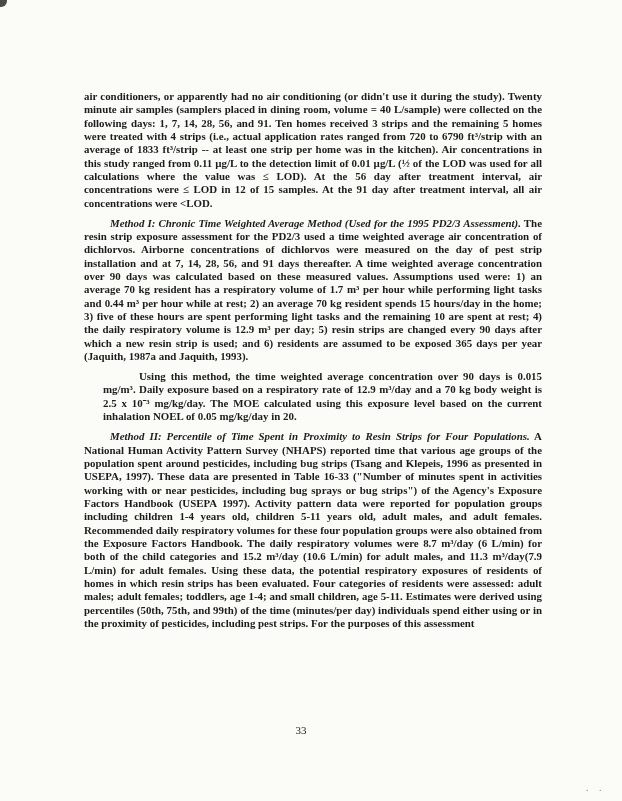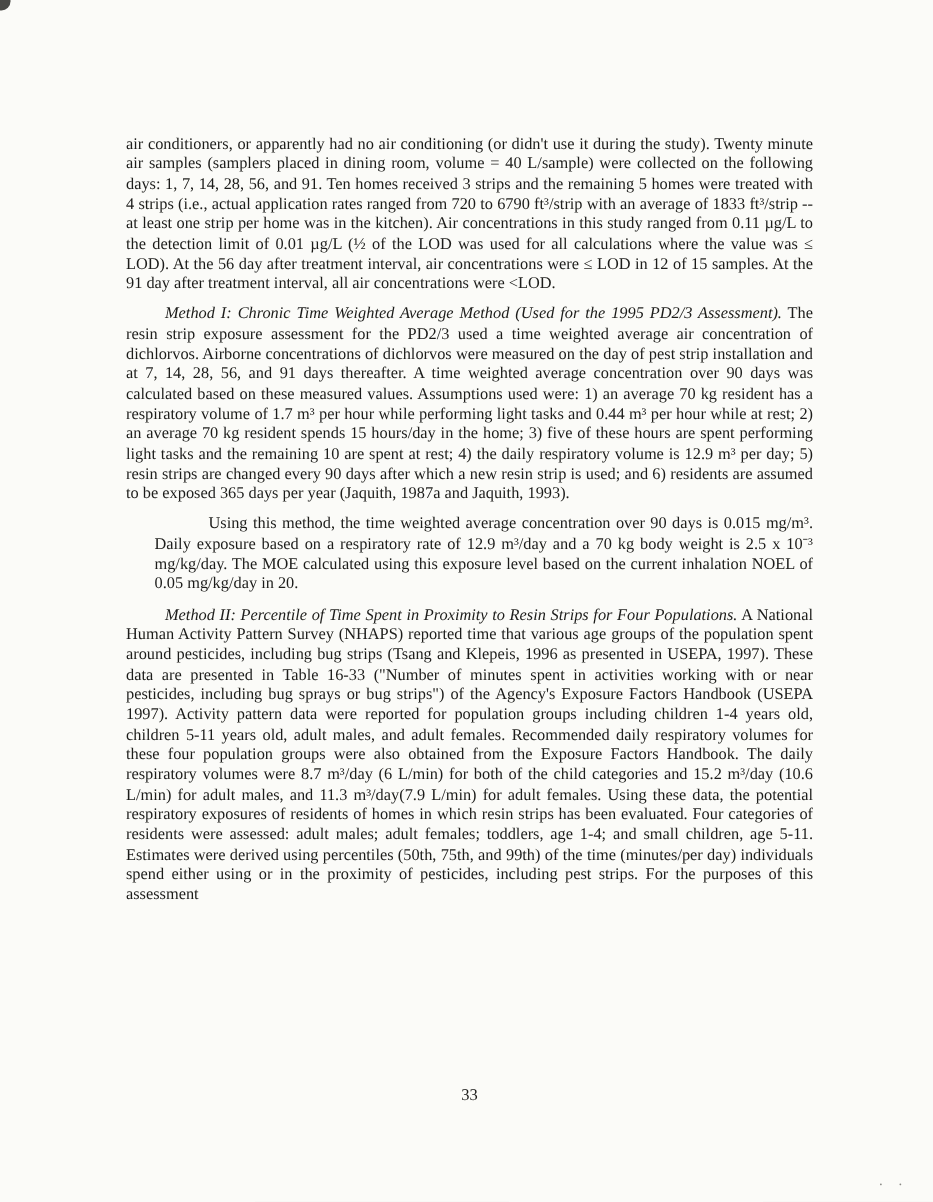--- a/index.html
+++ b/index.html
@@ -34,29 +34,30 @@
     left: 84px;
     top: 90px;
     width: 458px;
     font-size: 10.9px;
     line-height: 13.35px;
     color: #1c1c1a;
     text-align: justify;
   }
   .para {
     margin: 0 0 6.5px 0;
+    font-weight: bold;
   }
   .para.indent-26 { text-indent: 26px; }
   .para.indent-36 { text-indent: 36px; margin-left: 19px; }
   .para.space-before { margin-top: 7px; }
   .italic { font-style: italic; margin-top: 44px; }
   .page-number {
     position: absolute;
     top: 724px;
-    left: 84px;
+    left: 72px;
     width: 458px;
     text-align: center;
     font-size: 11px;
     color: #1c1c1a;
   }
   .artifact-dots {
     position: absolute;
     top: 782px;
     left: 586px;
     font-size: 10px;

